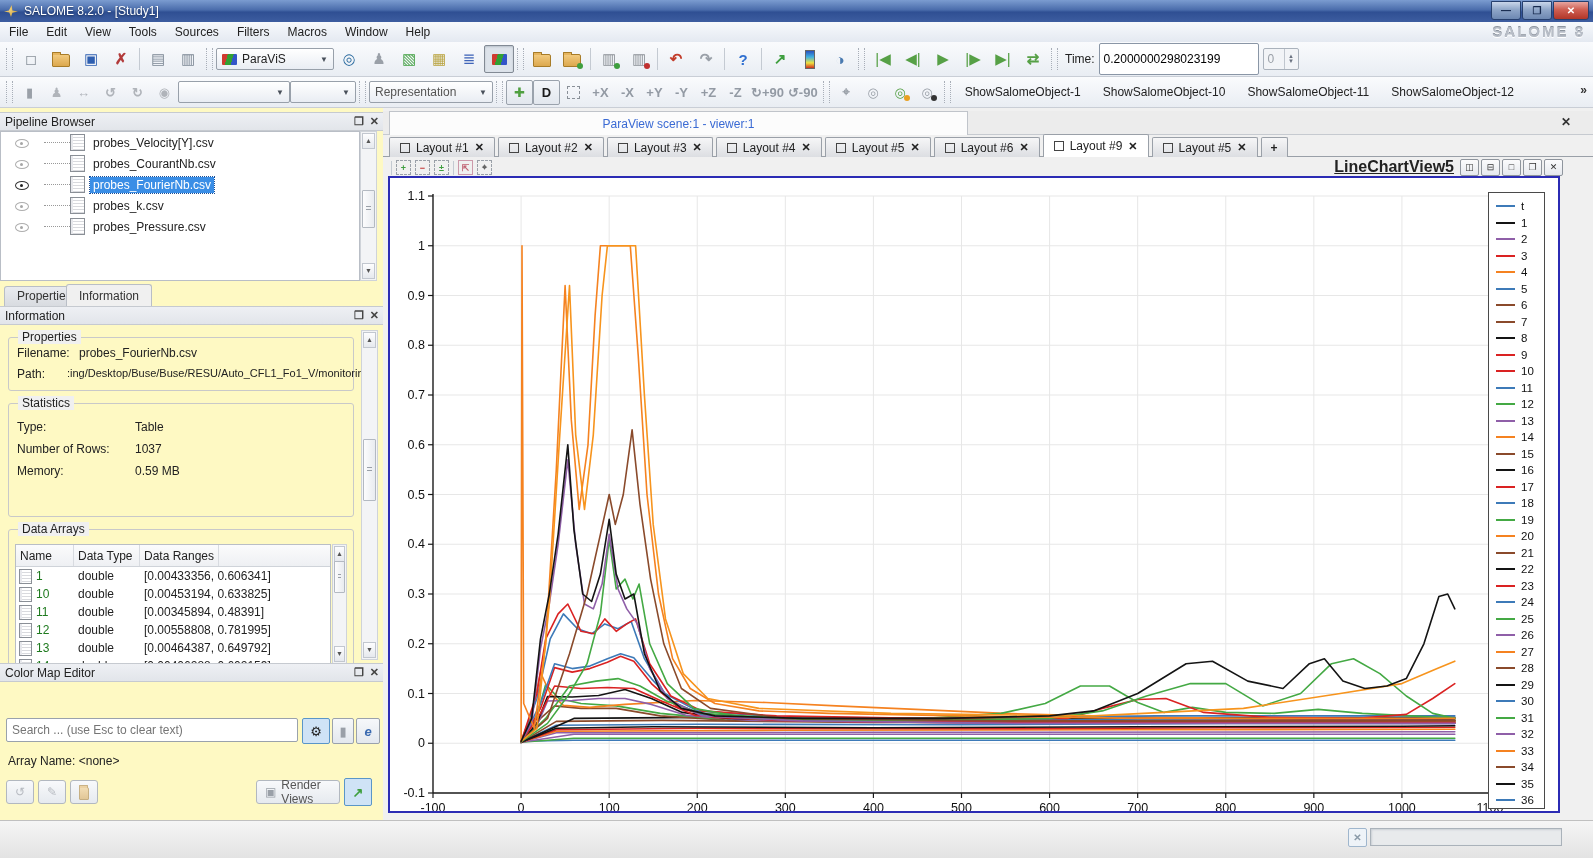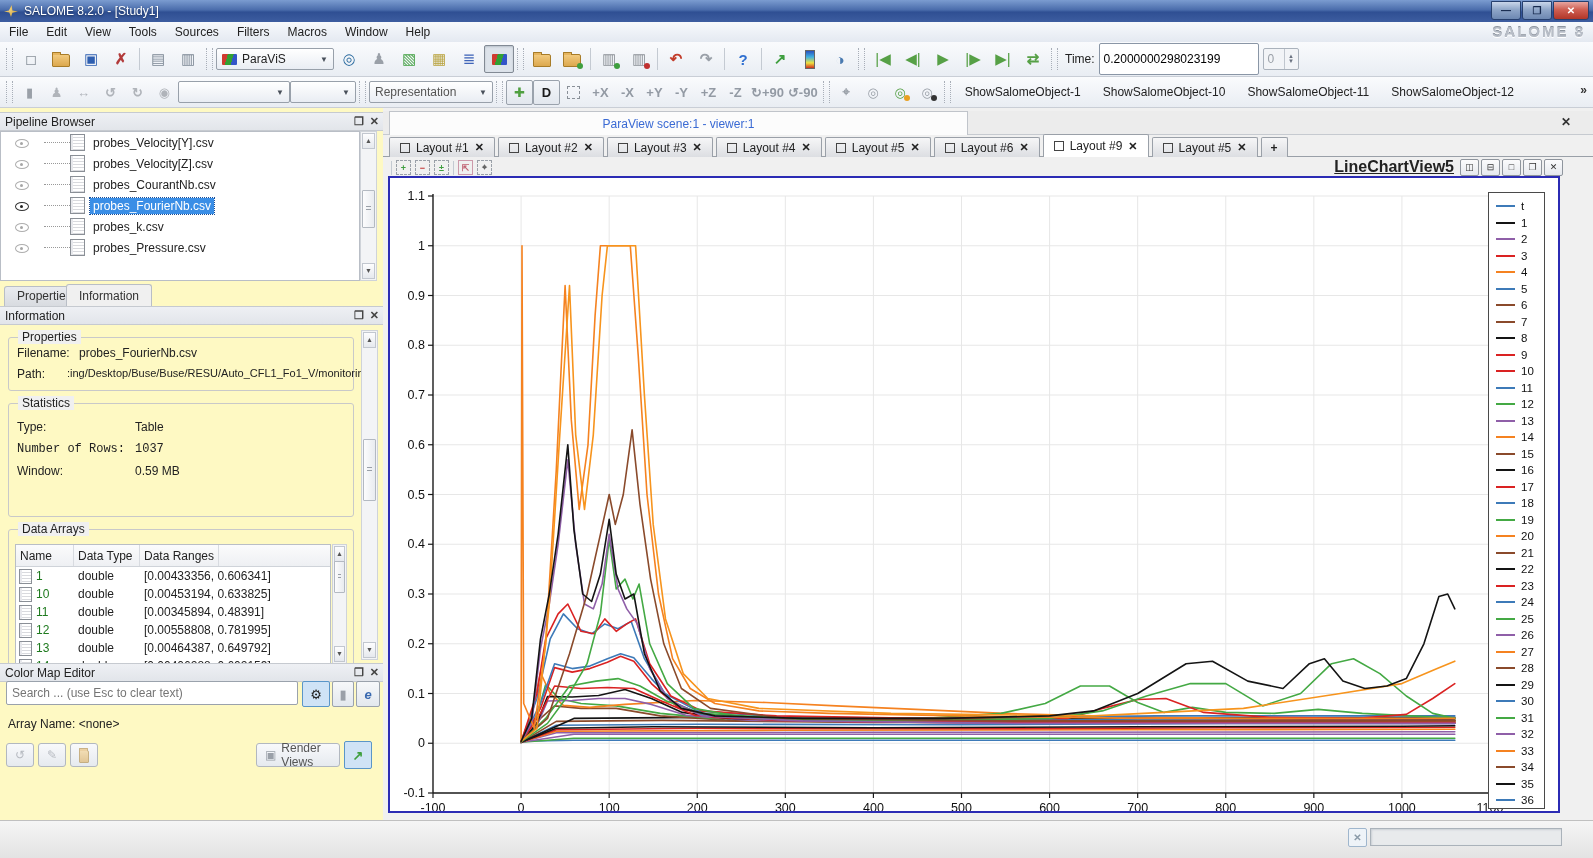--- a/index.html
+++ b/index.html
@@ -390,26 +390,20 @@
       <div class="tree-row">
         <span class="eye"></span>
         <span class="branch"></span>
         <span class="sheet"></span>
         <span class="tree-label">probes_Velocity[Y].csv</span>
       </div>
       <div class="tree-row">
         <span class="eye"></span>
         <span class="branch"></span>
         <span class="sheet"></span>
-        <span class="tree-label">probes_Velocity[Z].csv</span>
-      </div>
-      <div class="tree-row">
-        <span class="eye"></span>
-        <span class="branch"></span>
-        <span class="sheet"></span>
         <span class="tree-label">probes_CourantNb.csv</span>
       </div>
       <div class="tree-row">
         <span class="eye on"></span>
         <span class="branch"></span>
         <span class="sheet"></span>
         <span class="tree-label sel">probes_FourierNb.csv</span>
       </div>
       <div class="tree-row">
         <span class="eye"></span>
@@ -456,26 +450,26 @@
       <span class="kv-label" style="left:58px;top:29px;font-size:11px;white-space:nowrap">:ing/Desktop/Buse/Buse/RESU/Auto_CFL1_Fo1_V/monitoring</span>
     </div>
 
     <div class="grp" style="left:8px;top:78px;width:344px;height:112px">
       <span class="grp-legend">Statistics</span>
       <div id="stats-rows" style="position:absolute;left:8px;top:12px;right:8px">
           <div style="height: 22px; display: flex; align-items: center;">
             <span style="min-width: 118px;">Type:</span>
             <span>Table</span>
           </div>
-          <div style="height: 22px; display: flex; align-items: center; font-family: Liberation Mono, monospace;">
+          <div style="height: 22px; display: flex; align-items: center;">
             <span style="min-width: 118px;">Number of Rows:</span>
             <span>1037</span>
           </div>
           <div style="height: 22px; display: flex; align-items: center;">
-            <span style="min-width: 118px;">Window:</span>
+            <span style="min-width: 118px;">Memory:</span>
             <span>0.59 MB</span>
           </div>
         </div>
     </div>
 
     <div class="grp" style="left:8px;top:204px;width:344px;height:140px">
       <span class="grp-legend">Data Arrays</span>
       <div class="da-table" style="left:6px;top:14px;width:316px;height:120px" id="da-table">
           <div class="da-hdr">
             <div class="c-name">Name</div>
@@ -549,21 +543,21 @@
     <div class="sb-btn" style="bottom:1px">▼</div>
   </div>
 
   <div class="panel-hdr" style="top:555px">
     <span>Color Map Editor</span>
     <span class="hdr-btns">
       <span>❐</span>
       <span>✕</span>
     </span>
   </div>
-  <div class="abs" style="left:0;top:563px;width:383px;height:138px">
+  <div class="abs" style="left:0;top:600px;width:383px;height:138px">
     <input class="cme-search" style="left: 6px; top: 10px; width: 292px;" placeholder="Search ... (use Esc to clear text)">
     <div class="sq-btn blue" style="left:302px;top:10px;width:26px">
       <span>⚙</span>
     </div>
     <div class="sq-btn" style="left:332px;top:10px;width:20px">
       <span style="color:#9aa0a8">▮</span>
     </div>
     <div class="sq-btn" style="left:356px;top:10px;width:22px">
       <span style="color:#3a6ab0;font-style:italic;font-weight:bold">e</span>
     </div>

